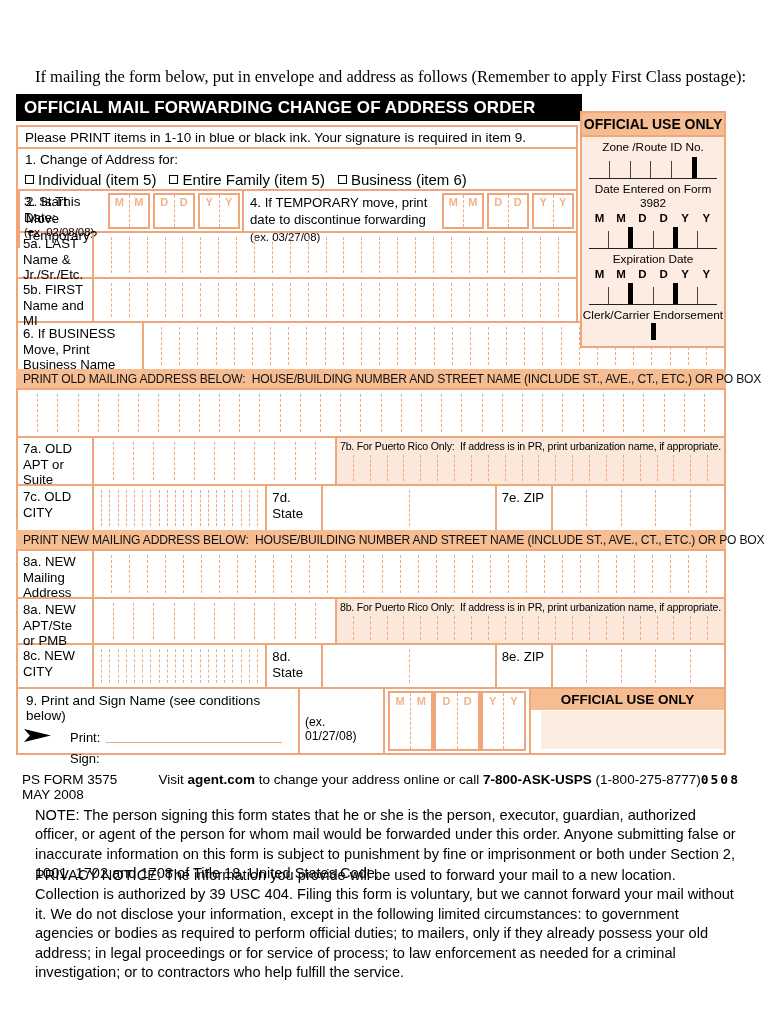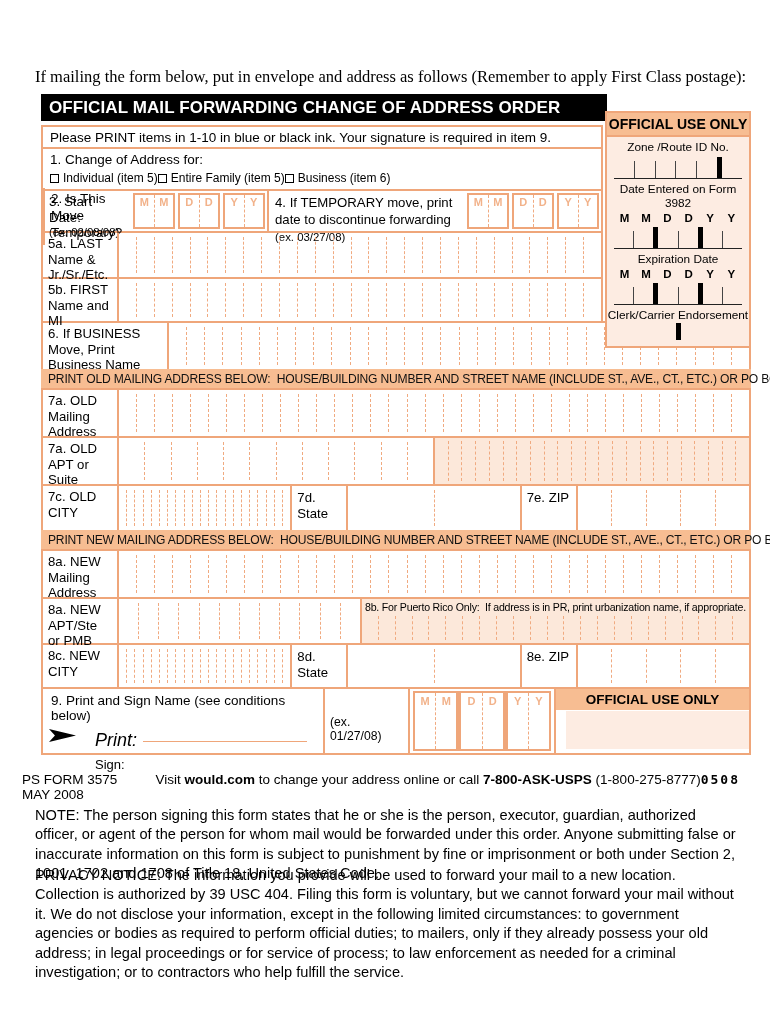--- a/index.html
+++ b/index.html
@@ -13,34 +13,34 @@
   *{box-sizing:border-box;}
   html,body{margin:0;padding:0;}
   body{width:770px;height:1024px;background:#fff;color:#000;
        font-family:"Liberation Sans",sans-serif;position:relative;overflow:hidden;}
 
   .intro{position:absolute;left:35px;top:22px;font-family:"Liberation Serif",serif;
          font-size:16.5px;line-height:22px;white-space:pre;}
   .intro .l2{padding-left:178px;}
   .intro .l3{padding-left:262px;}
 
-  .form{position:absolute;left:41px;top:94px;width:710px;}
+  .form{position:absolute;left:16px;top:94px;width:710px;}
 
   .black-banner{width:566px;height:27px;background:#000;color:#fff;font-weight:bold;
                 font-size:17px;line-height:19px;padding:4px 8px;letter-spacing:.1px;}
 
   .box{border:2px solid var(--ob);background:#fff;margin-top:-2px;}
   .main-left{width:562px;margin-top:6px;}
 
   .r-instructions{height:24px;padding:3px 7px;font-size:13.5px;}
 
   .r12{display:flex;height:44px;flex-direction:column;}
   .c1{flex:1;padding:3px 7px;}
   .lbl{font-size:13.5px;}
-  .opts{display:flex;margin-top:4px;font-size:12px;align-items:center;}
+  .opts{display:flex;gap:13px;margin-top:4px;font-size:15px;align-items:center;}
   .opt{display:flex;align-items:center;}
   .cb{display:inline-block;width:9px;height:9px;border:1.5px solid #000;margin-right:4px;flex:none;background:#fff;}
   .c2{width:172px;border-left:2px solid var(--ob);padding:3px 6px;display:flex;gap:12px;}
   .c2 .q{width:88px;font-size:13.5px;line-height:1.25;}
   .c2 .opt{margin-top:3px;font-size:12.2px;align-items:flex-start;}
   .c2 .cb{margin-top:1px;}
 
   .r34{display:flex;height:44px;}
   .d3label{width:88px;padding:3px 6px;font-size:13.4px;line-height:1.2;}
   .ex{font-size:11.4px;}
@@ -72,21 +72,21 @@
   .pr .cc{margin:3px 0;}
 
   .r7c{display:flex;height:48px;}
   .rlabel2{width:58px;border-left:2px solid var(--ob);border-right:2px solid var(--ob);
            padding:4px 5px;font-size:13.2px;line-height:1.2;}
   .statecomb{width:40px;display:flex;}
   .zipcomb{width:88px;display:flex;}
 
   .r9{display:flex;height:68px;}
   .s1{width:280px;padding:4px 8px;position:relative;font-size:13.5px;}
-  .pline{display:flex;margin:7px 0 0 44px;align-items:flex-start;font-size:18px;font-style:italic;}
+  .pline{display:flex;margin:7px 0 0 44px;align-items:flex-end;font-size:13px;}
   .pline .ul{flex:1;border-bottom:1.5px solid var(--ob);margin:0 8px 2px 6px;height:12px;}
   .sline{display:flex;margin:6px 0 0 44px;align-items:flex-end;font-size:13px;}
   .sline .ul{flex:1;border-bottom:1.5px solid #fff;margin:0 8px 2px 6px;height:12px;}
   .arrow{position:absolute;left:6px;bottom:9px;width:27px;height:17px;background:#000;
          clip-path:polygon(0 12%,100% 50%,0 88%,22% 50%);}
   .s2{width:85px;border-left:2px solid var(--ob);display:flex;align-items:flex-end;
       padding:0 4px 10px 5px;font-size:12.2px;}
   .s3{width:146px;border-left:2px solid var(--ob);display:flex;}
   .dg9{flex:1;display:flex;margin:2px 3px;border:2px solid var(--ob);background:#fff;}
   .dg9 .dh{flex:1;text-align:center;padding-top:2px;font-size:11px;font-weight:bold;color:var(--letter);}
@@ -364,21 +364,20 @@
           <span class="cc"></span>
           <span class="cc"></span>
           <span class="cc"></span>
           <span class="cc"></span>
         </div>
     </div>
 
     <div class="obanner">PRINT OLD MAILING ADDRESS BELOW:  HOUSE/BUILDING NUMBER AND STREET NAME (INCLUDE ST., AVE., CT., ETC.) OR PO BOX</div>
 
     <div class="box r7a">
-      <div class="rlabel">7a. OLD Mailing Address</div>
       <div class="comb">
           <span class="cc"></span>
           <span class="cc"></span>
           <span class="cc"></span>
           <span class="cc"></span>
           <span class="cc"></span>
           <span class="cc"></span>
           <span class="cc"></span>
           <span class="cc"></span>
           <span class="cc"></span>
@@ -421,20 +420,21 @@
           <span class="cc"></span>
           <span class="cc"></span>
           <span class="cc"></span>
           <span class="cc"></span>
           <span class="cc"></span>
           <span class="cc"></span>
           <span class="cc"></span>
           <span class="cc"></span>
         </div>
       <div class="pr">
+        <div class="prlabel">7b. For Puerto Rico Only:  If address is in PR, print urbanization name, if appropriate.</div>
         <div class="comb">
             <span class="cc"></span>
             <span class="cc"></span>
             <span class="cc"></span>
             <span class="cc"></span>
             <span class="cc"></span>
             <span class="cc"></span>
             <span class="cc"></span>
             <span class="cc"></span>
             <span class="cc"></span>
@@ -652,18 +652,18 @@
       <div class="s4">
         <div class="ouh">OFFICIAL USE ONLY</div>
         <div class="oub"></div>
       </div>
     </div>
   </div>
 </div>
 
 <div class="footer">
   <span class="fid">PS FORM 3575 MAY 2008</span>
-  <span class="mid"><span>Visit </span><b>would.com</b><span> to change your address online or call </span><b>7-800-ASK-USPS</b><span> (1-800-275-8777)</span></span>
+  <span class="mid"><span>Visit </span><b>agent.com</b><span> to change your address online or call </span><b>7-800-ASK-USPS</b><span> (1-800-275-8777)</span></span>
   <span class="code">0508</span>
 </div>
 
 <div class="para note">NOTE:  The person signing this form states that he or she is the person, executor, guardian, authorized officer, or agent of the person for whom mail would be forwarded under this order. Anyone submitting false or inaccurate information on this form is subject to punishment by fine or imprisonment or both under Section 2, 1001, 1702 and 1708 of Title 18, United States Code.</div>
 <div class="para privacy">PRIVACY NOTICE:  The information you provide will be used to forward your mail to a new location. Collection is authorized by 39 USC 404. Filing this form is voluntary, but we cannot forward your mail without it. We do not disclose your information, except in the following limited circumstances:  to government agencies or bodies as required to perform official duties; to mailers, only if they already possess your old address; in legal proceedings or for service of process; to law enforcement as needed for a criminal investigation; or to contractors who help fulfill the service.</div>
 
 </body></html>

